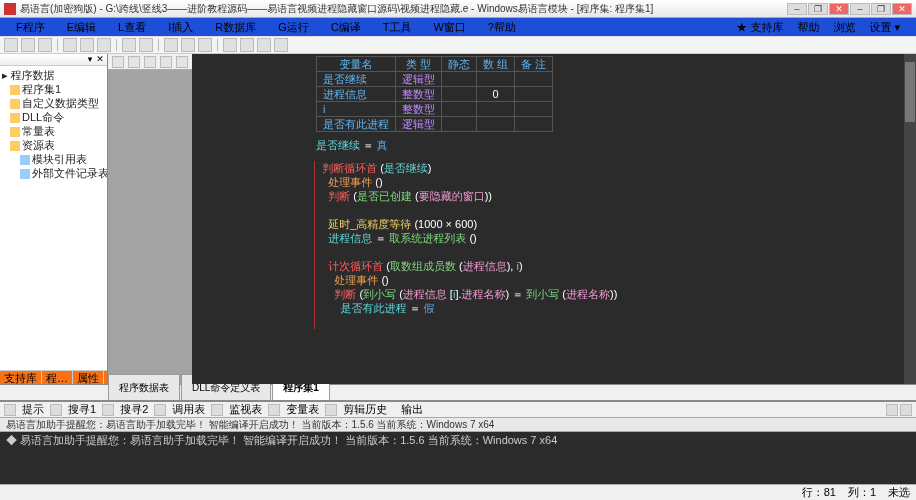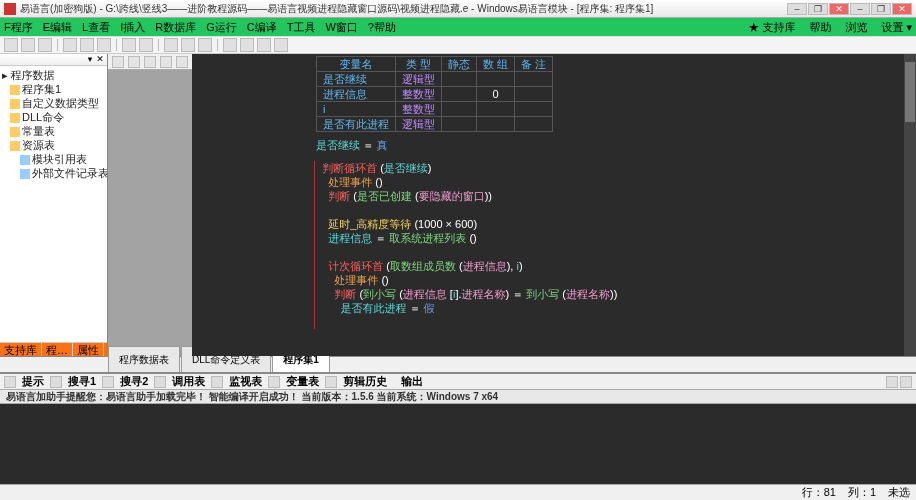--- a/index.html
+++ b/index.html
@@ -3,21 +3,21 @@
 <meta charset="utf-8">
 <style>
 * { margin: 0; padding: 0; box-sizing: border-box; font-family: "Microsoft YaHei", SimSun, sans-serif; font-size: 11px; }
 body { width: 916px; height: 500px; background: #f0f0f0; display: flex; flex-direction: column; overflow: hidden; }
 .titlebar { height: 18px; background: linear-gradient(#fff,#e8e8e8); display: flex; align-items: center; padding: 0 4px; border-bottom: 1px solid #aaa; }
 .titlebar .icon { width: 12px; height: 12px; background: #c33; margin-right: 4px; }
 .titlebar .title { flex: 1; font-size: 10px; color: #333; white-space: nowrap; overflow: hidden; }
 .winbtns { display: flex; gap: 1px; }
 .winbtns span { width: 20px; height: 12px; background: #ddd; display: flex; align-items: center; justify-content: center; font-size: 9px; color: #333; border: 1px solid #bbb; }
 .winbtns .x { background: #e66; color: #fff; }
-.menubar { height: 18px; background: #22c55e; display: flex; align-items: center; padding: 0 0; gap: 2px; font-size: 10px; }
+.menubar { height: 18px; background: #1d4ed8; display: flex; align-items: center; padding: 0 12px; gap: 14px; font-size: 10px; }
 .menubar span { padding: 0 4px; cursor: default; }
 .menubar .right { margin-left: auto; display: flex; gap: 6px; }
 .toolbar { height: 18px; background: #f4f4f4; border-top: 1px solid #ddd; border-bottom: 1px solid #ccc; display: flex; align-items: center; padding: 0 4px; gap: 3px; }
 .toolbar .tb { width: 14px; height: 14px; background: #e0e0e0; border: 1px solid #bbb; }
 .toolbar .sep { width: 1px; height: 12px; background: #bbb; margin: 0 2px; }
 .clientarea { flex: 1; display: flex; min-height: 0; }
 .sidebar { width: 108px; background: #fff; border-right: 1px solid #888; display: flex; flex-direction: column; }
 .sidebar .hdr { height: 12px; background: linear-gradient(#fff,#eee); border-bottom: 1px solid #ccc; display: flex; justify-content: flex-end; padding: 0 2px; }
 .sidebar .hdr span { width: 10px; text-align: center; font-size: 9px; cursor: pointer; }
 .tree { flex: 1; padding: 2px 2px; font-size: 10px; color: #222; line-height: 14px; overflow: hidden; }
@@ -44,21 +44,21 @@
 .kw-cyan { color: #5fd5d5; }
 .kw-green { color: #7fd87f; }
 .kw-yellow { color: #f0d060; }
 .kw-blue { color: #6aa0f0; }
 .kw-pink { color: #f09ad0; }
 .kw-gray { color: #777; }
 .kw-white { color: #fff; }
 .tab-strip { height: 16px; background: #f0f0f0; border-top: 1px solid #888; display: flex; align-items: flex-end; padding-left: 108px; }
 .tab { background: #e8e8e8; border: 1px solid #999; border-bottom: none; padding: 0 10px; font-size: 10px; margin-right: 1px; height: 26px; display: flex; align-items: center; }
 .tab.active { background: #fff; font-weight: bold; }
-.bottom-panel { height: 112px; background: #2b2b2b; border-top: 2px solid #888; display: flex; flex-direction: column; font-weight: bold; }
+.bottom-panel { height: 84px; background: #2b2b2b; border-top: 2px solid #888; display: flex; flex-direction: column; }
 .bp-tabs { height: 16px; background: #f0f0f0; display: flex; align-items: center; padding: 0 4px; gap: 2px; font-size: 10px; border-bottom: 1px solid #aaa; }
 .bp-tabs span { padding: 0 4px; }
 .bp-tabs .ico { width: 12px; height: 12px; background: #ddd; border: 1px solid #bbb; }
 .bp-status { height: 14px; background: #e8e8e8; border-bottom: 1px solid #aaa; font-size: 10px; padding: 0 6px; display: flex; align-items: center; color: #333; }
 .bp-log { flex: 1; background: #2b2b2b; color: #ccc; font-size: 10px; padding: 2px 6px; line-height: 13px; }
 .statusbar { height: 16px; background: #f0f0f0; border-top: 1px solid #aaa; display: flex; align-items: flex-end; justify-content: flex-end; padding: 0 6px; font-size: 10px; gap: 12px; }
 .left-bot-tabs { height: 14px; background: #f97316; border-top: 1px solid #ccc; display: flex; font-size: 9px; }
 .left-bot-tabs span { padding: 0 4px; border-right: 1px solid #ccc; }
 .scroll-v { position: absolute; right: 0; top: 0; bottom: 0; width: 12px; background: #444; }
 .scroll-v .thumb { position: absolute; left: 1px; right: 1px; top: 8px; height: 60px; background: #777; }
@@ -242,20 +242,21 @@
     <span class="ico"></span>
     <span>变量表</span>
     <span class="ico"></span>
     <span>剪辑历史</span>
     <span style="margin-left:4px">输出</span>
     <span style="margin-left:auto" class="ico"></span>
     <span class="ico"></span>
   </div>
   <div class="bp-status">易语言加助手提醒您：易语言助手加载完毕！  智能编译开启成功！  当前版本：1.5.6  当前系统：Windows 7 x64</div>
   <div class="bp-log" id="bp-log">
+      <div>◆ 易语言加助手提醒您：易语言助手加载完毕！  智能编译开启成功！  当前版本：1.5.6  当前系统：Windows 7 x64</div>
     </div>
 </div>
 
 <div class="statusbar">
   <span>行：81</span>
   <span>列：1</span>
   <span>未选</span>
 </div>
 
 </body></html>

